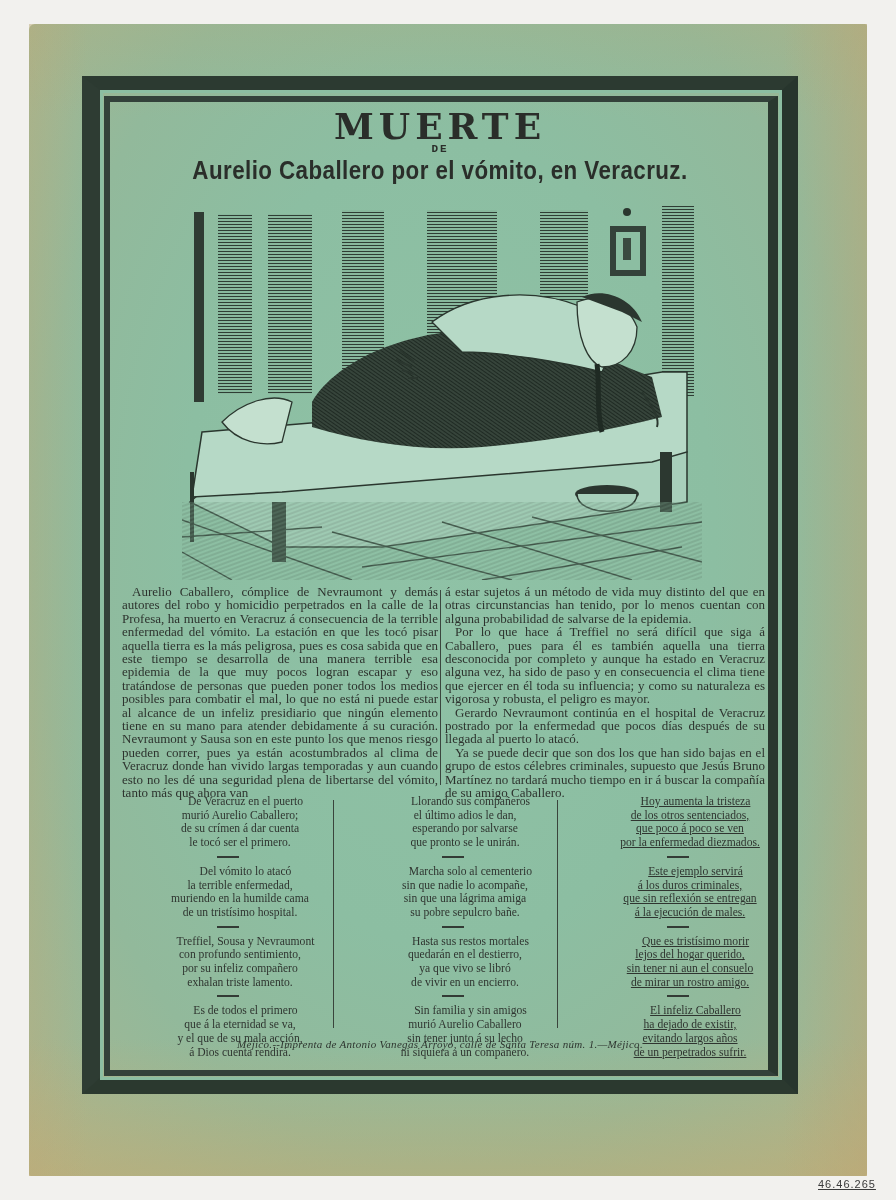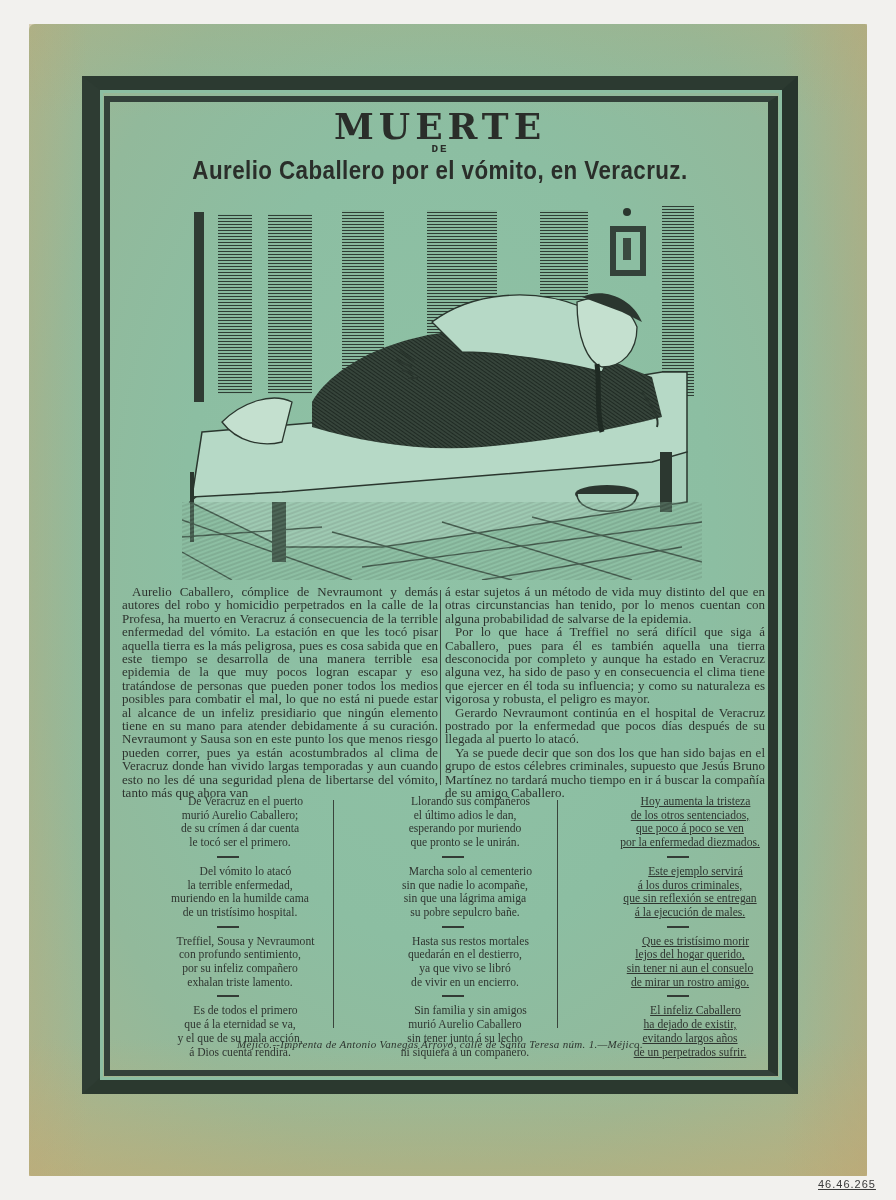--- a/index.html
+++ b/index.html
@@ -228,21 +228,21 @@
       <span class="line">que á la eternidad se va,</span>
       <span class="line">y el que de su mala acción,</span>
       <span class="line">á Dios cuenta rendirá.</span>
     </div>
   </div>
 
   <div class="verse-col c2">
     <div class="stanza">
       <span class="line">Llorando sus compañeros</span>
       <span class="line">el último adios le dan,</span>
-      <span class="line">esperando por muriendo</span>
+      <span class="line">esperando por salvarse</span>
       <span class="line">que pronto se le unirán.</span>
     </div>
     <span class="sep"></span>
     <div class="stanza">
       <span class="line">Marcha solo al cementerio</span>
       <span class="line">sin que nadie lo acompañe,</span>
       <span class="line">sin que una lágrima amiga</span>
       <span class="line">su pobre sepulcro bañe.</span>
     </div>
     <span class="sep"></span>

